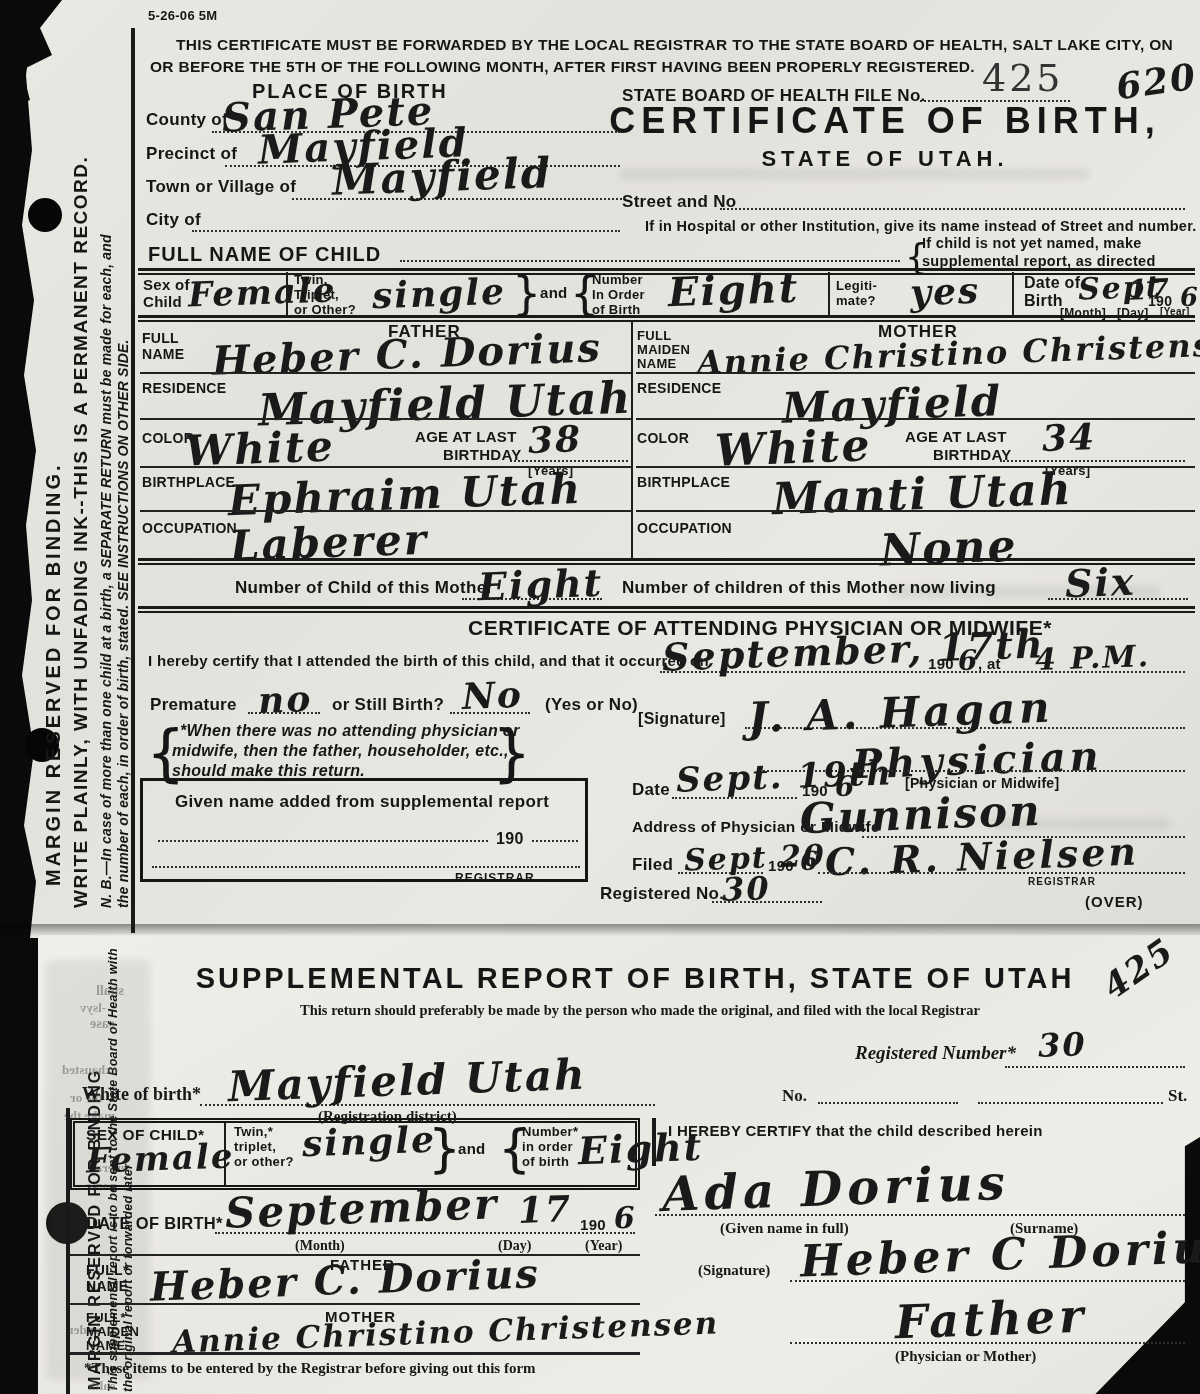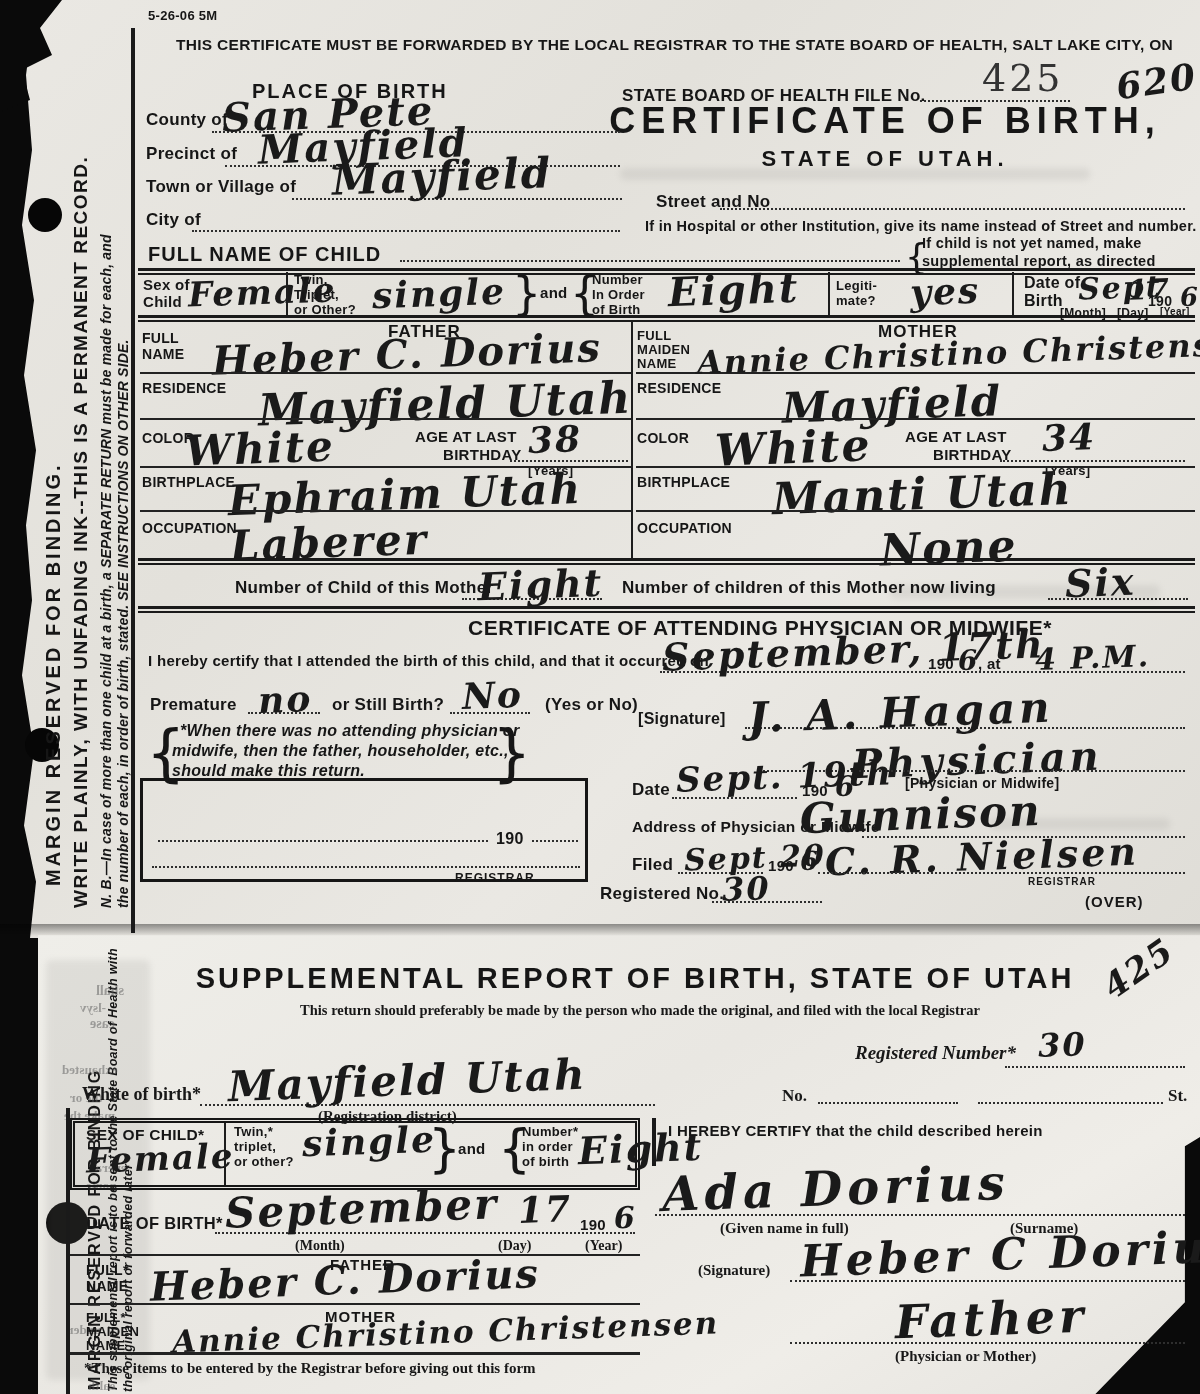--- a/index.html
+++ b/index.html
@@ -63,20 +63,21 @@
   <div class="bleed" style="left:64px;top:1108px;font-size:13px;">make the</div>
   <div class="bleed" style="left:92px;top:1160px;font-size:13px;">eneral</div>
   <div class="bleed" style="left:86px;top:1178px;font-size:13px;">name</div>
   <div class="bleed" style="left:68px;top:1322px;font-size:13px;">under</div>
   <div class="bleed" style="left:88px;top:1378px;font-size:13px;">ealth</div>
 
   <div class="lb" style="left:148px;top:8px;font-size:13px;">5-26-06 5M</div>
   <div class="vdl" style="left:131px;top:28px;height:905px;"></div>
 
   <div class="lb" style="left:176px;top:36px;font-size:15.5px;">THIS CERTIFICATE MUST BE FORWARDED BY THE LOCAL REGISTRAR TO THE STATE BOARD OF HEALTH, SALT LAKE CITY, ON</div>
+  <div class="lb" style="left:150px;top:58px;font-size:15.5px;">OR BEFORE THE 5TH OF THE FOLLOWING MONTH, AFTER FIRST HAVING BEEN PROPERLY REGISTERED.</div>
 
   <div class="lb" style="left:252px;top:80px;font-size:20px;letter-spacing:2px;">PLACE OF BIRTH</div>
   <div class="lb" style="left:622px;top:86px;font-size:17px;text-align:center;">STATE BOARD OF HEALTH FILE No.</div>
   <div class="dot" style="left:920px;top:100px;width:150px;"></div>
   <div class="ab" style="left:982px;top:56px;font-family:'DejaVu Serif',serif;font-size:38px;color:#333;letter-spacing:3px;">425</div>
   <div class="hw" style="left:1116px;top:60px;font-size:36px;transform:rotate(-8deg);">620</div>
 
   <div class="lb" style="left:585px;top:100px;width:600px;text-align:center;font-size:36px;letter-spacing:6px;">CERTIFICATE OF BIRTH,</div>
   <div class="lb" style="left:585px;top:146px;width:600px;text-align:center;font-size:22px;letter-spacing:5px;">STATE OF UTAH.</div>
 
@@ -88,21 +89,21 @@
   <div class="dot" style="left:225px;top:165px;width:395px;"></div>
   <div class="hw" style="left:258px;top:122px;font-size:40px;">Mayfield</div>
 
   <div class="lb" style="left:146px;top:177px;font-size:17px;">Town or Village of</div>
   <div class="dot" style="left:292px;top:198px;width:330px;"></div>
   <div class="hw" style="left:332px;top:152px;font-size:42px;">Mayfield</div>
 
   <div class="lb" style="left:146px;top:210px;font-size:17px;">City of</div>
   <div class="dot" style="left:192px;top:230px;width:428px;"></div>
 
-  <div class="lb" style="left:622px;top:192px;font-size:17px;margin-left:34px;">Street and No</div>
+  <div class="lb" style="left:622px;top:192px;font-size:17px;">Street and No</div>
   <div class="dot" style="left:720px;top:208px;width:465px;"></div>
   <div class="lb" style="left:645px;top:218px;font-size:14.5px;">If in Hospital or other Institution, give its name instead of Street and number.</div>
 
   <div class="lb" style="left:148px;top:243px;font-size:20px;letter-spacing:1px;">FULL NAME OF CHILD</div>
   <div class="dot" style="left:400px;top:260px;width:500px;"></div>
   <div class="brace" style="left:905px;top:236px;font-size:36px;">{</div>
   <div class="lb" style="left:922px;top:235px;font-size:14.5px;">If child is not yet named, make</div>
   <div class="lb" style="left:922px;top:253px;font-size:14.5px;">supplemental report, as directed</div>
 
   <div class="dr" style="left:138px;top:268px;width:1057px;"></div>
@@ -219,20 +220,21 @@
   <div class="hw" style="left:462px;top:674px;font-size:36px;">No</div>
   <div class="lb" style="left:545px;top:695px;font-size:17px;">(Yes or No)</div>
 
   <div class="brace" style="left:146px;top:716px;font-size:62px;">{</div>
   <div class="lb" style="left:180px;top:722px;font-size:16px;font-style:italic;">*When there was no attending physician or</div>
   <div class="lb" style="left:172px;top:742px;font-size:16px;font-style:italic;">midwife, then the father, householder, etc.,</div>
   <div class="lb" style="left:172px;top:762px;font-size:16px;font-style:italic;">should make this return.</div>
   <div class="brace" style="left:492px;top:716px;font-size:62px;">}</div>
 
   <div class="ab" style="left:140px;top:778px;width:448px;height:104px;border:3px solid #161616;"></div>
+  <div class="lb" style="left:175px;top:792px;font-size:17px;">Given name added from supplemental report</div>
   <div class="dot" style="left:158px;top:840px;width:330px;"></div>
   <div class="lb" style="left:496px;top:830px;font-size:16px;">190</div>
   <div class="dot" style="left:532px;top:840px;width:46px;"></div>
   <div class="dot" style="left:152px;top:866px;width:428px;"></div>
   <div class="lb" style="left:455px;top:871px;font-size:12px;letter-spacing:1px;">REGISTRAR.</div>
 
   <div class="lb" style="left:638px;top:710px;font-size:16px;">[Signature]</div>
   <div class="dot" style="left:745px;top:727px;width:440px;"></div>
   <div class="hw" style="left:748px;top:688px;font-size:42px;letter-spacing:4px;">J. A. Hagan</div>
   <div class="hw" style="left:852px;top:736px;font-size:40px;letter-spacing:4px;">Physician</div>

